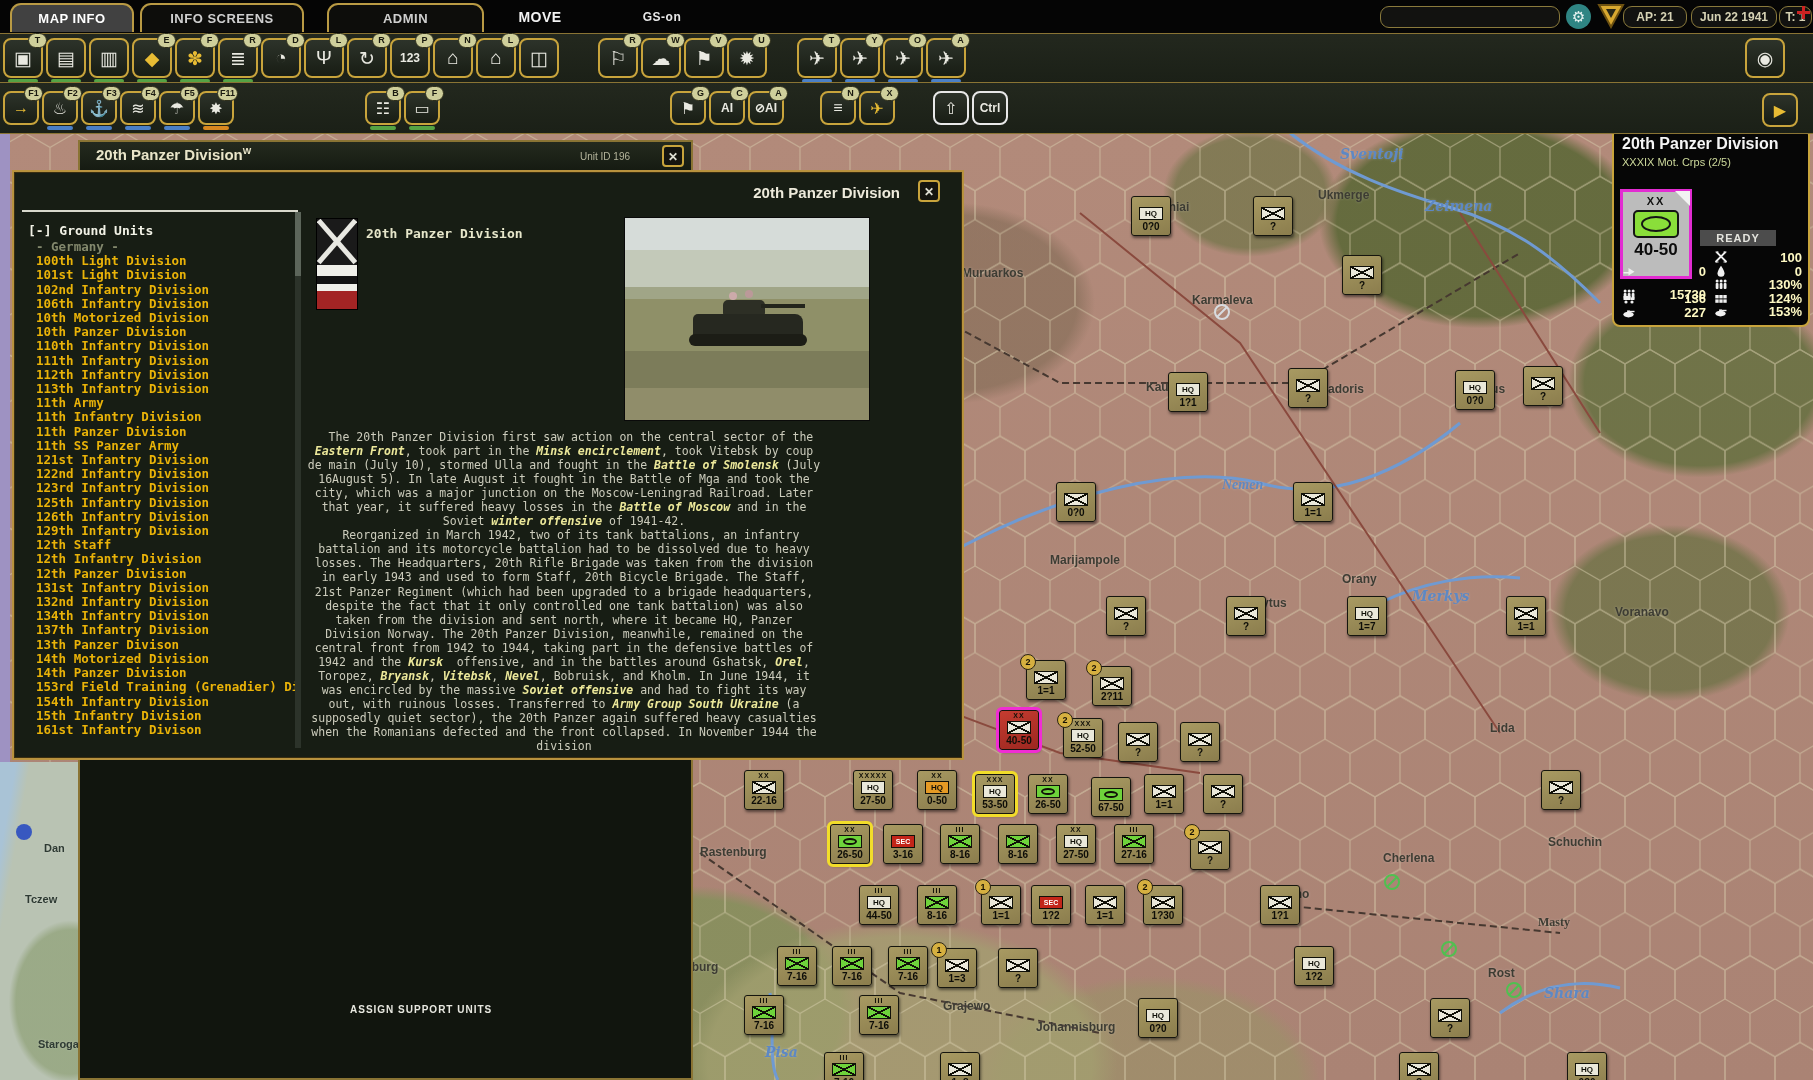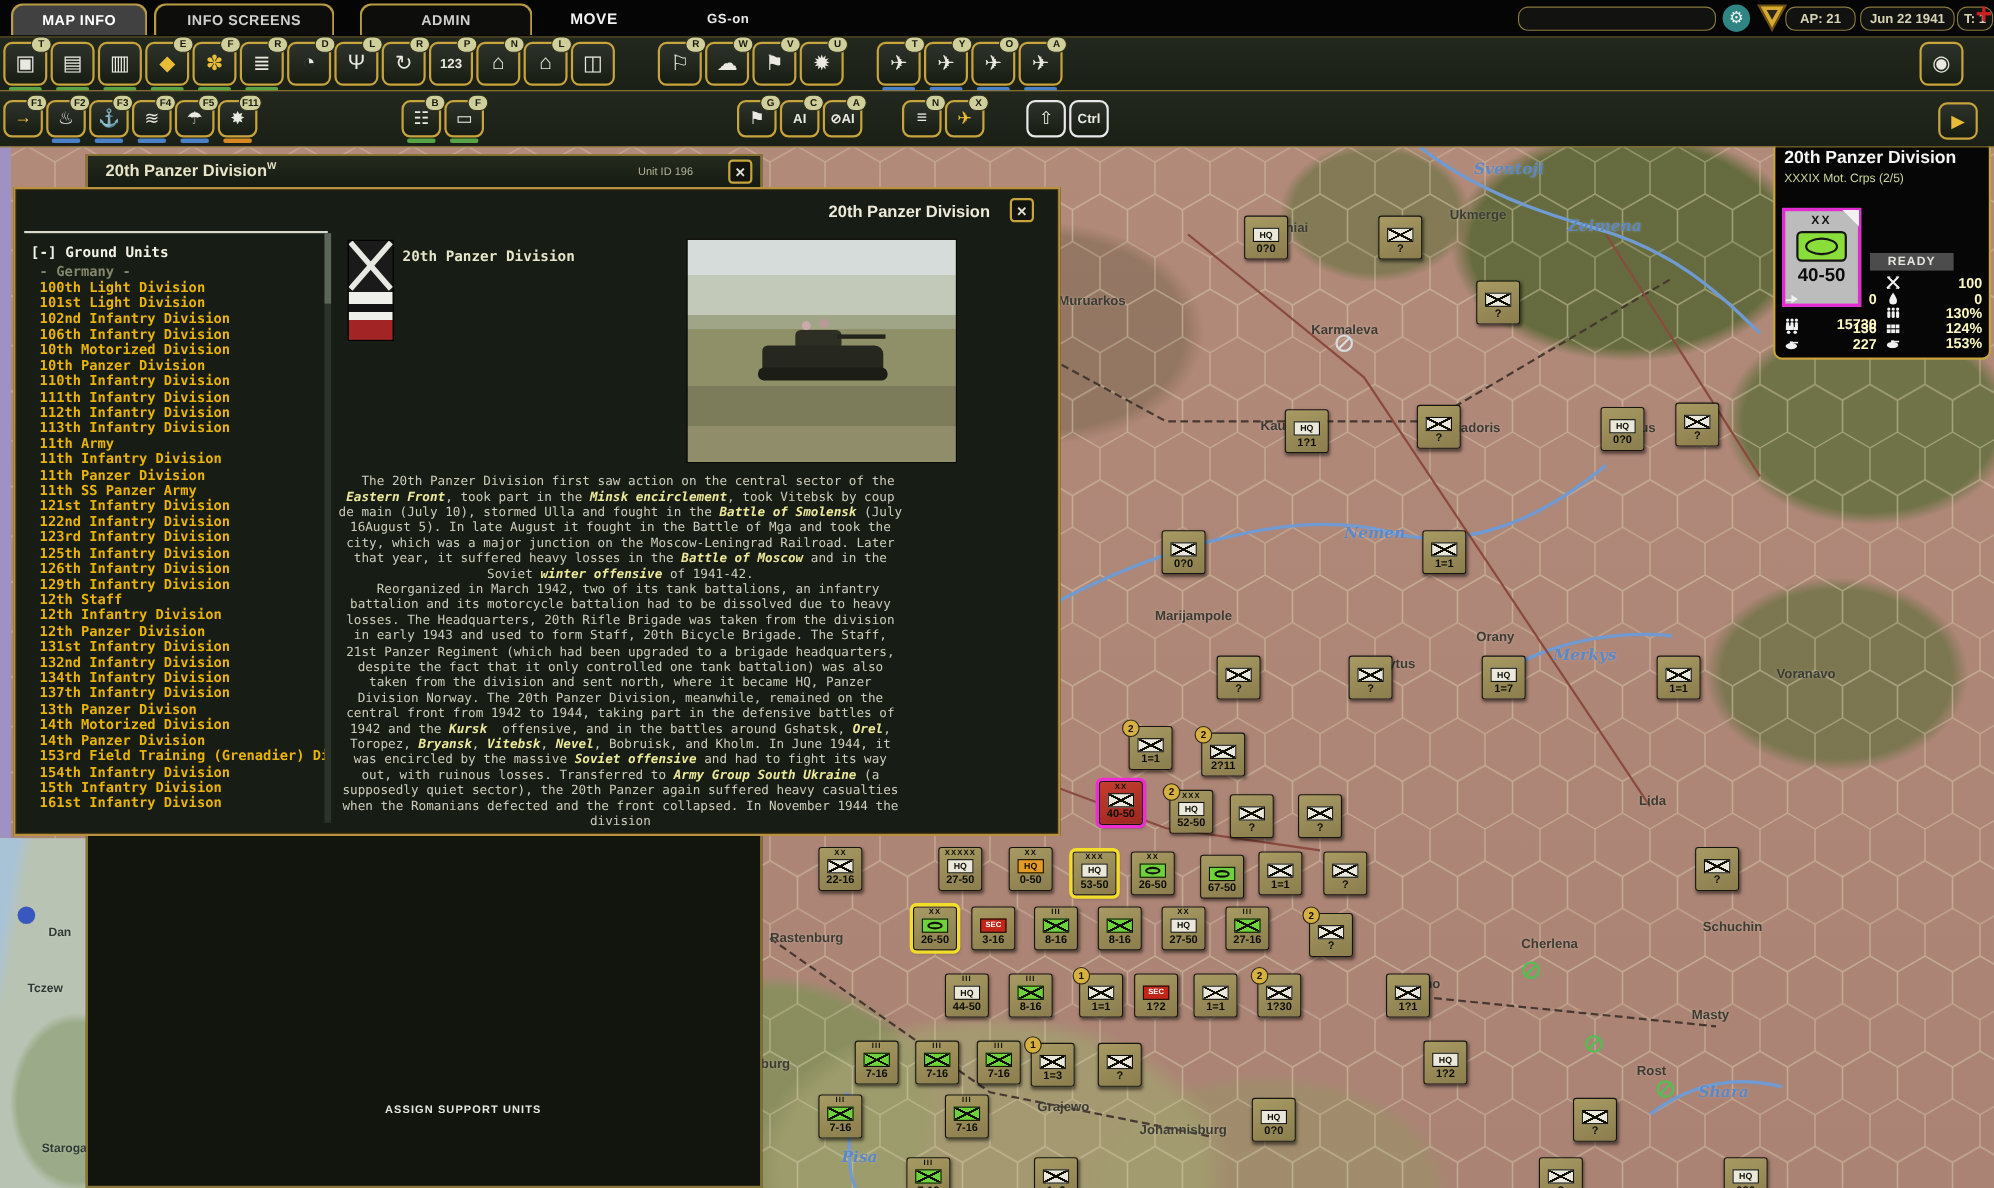--- a/index.html
+++ b/index.html
@@ -186,31 +186,31 @@
     <div id="maplabels">
         <div class="mlabel river" style="left: 1340px; top: 13px;">Sventoji</div>
         <div class="mlabel river" style="left: 1425px; top: 65px;">Zeimena</div>
         <div class="mlabel" style="left: 1318px; top: 55px;">Ukmerge</div>
         <div class="mlabel" style="left: 1136px; top: 67px;">Kedainiai</div>
         <div class="mlabel" style="left: 962px; top: 133px;">Muruarkos</div>
         <div class="mlabel" style="left: 1192px; top: 160px;">Karmaleva</div>
         <div class="mlabel" style="left: 1146px; top: 247px;">Kaunas</div>
         <div class="mlabel" style="left: 1306px; top: 249px;">Bisiadoris</div>
         <div class="mlabel" style="left: 1466px; top: 249px;">Vilnius</div>
-        <div class="mlabel river" style="left: 1222px; top: 344px;">Nemen</div>
+        <div class="mlabel river" style="left: 1222px; top: 344px; font-family: Liberation Serif, serif;">Nemen</div>
         <div class="mlabel" style="left: 1050px; top: 420px;">Marijampole</div>
         <div class="mlabel" style="left: 1342px; top: 439px;">Orany</div>
         <div class="mlabel" style="left: 1250px; top: 463px;">Alytus</div>
         <div class="mlabel river" style="left: 1412px; top: 455px;">Merkys</div>
         <div class="mlabel" style="left: 1615px; top: 472px;">Voranavo</div>
         <div class="mlabel" style="left: 1490px; top: 588px;">Lida</div>
         <div class="mlabel" style="left: 1383px; top: 718px;">Cherlena</div>
         <div class="mlabel" style="left: 1548px; top: 702px;">Schuchin</div>
         <div class="mlabel" style="left: 1266px; top: 754px;">Grodno</div>
-        <div class="mlabel" style="left: 1538px; top: 782px;">Masty</div>
+        <div class="mlabel" style="left: 1538px; top: 782px; font-family: Liberation Serif, serif;">Masty</div>
         <div class="mlabel" style="left: 1488px; top: 833px;">Rost</div>
         <div class="mlabel river" style="left: 1544px; top: 852px;">Shara</div>
         <div class="mlabel" style="left: 943px; top: 866px;">Grajewo</div>
         <div class="mlabel" style="left: 1036px; top: 887px;">Johannisburg</div>
         <div class="mlabel river" style="left: 765px; top: 911px;">Pisa</div>
         <div class="mlabel" style="left: 663px; top: 827px;">Sensburg</div>
         <div class="mlabel" style="left: 700px; top: 712px;">Rastenburg</div>
         <div class="mlabel corner" style="left: 44px; top: 709px;">Dan</div>
         <div class="mlabel corner" style="left: 25px; top: 760px;">Tczew</div>
         <div class="mlabel corner" style="left: 38px; top: 905px;">Starogard</div>

